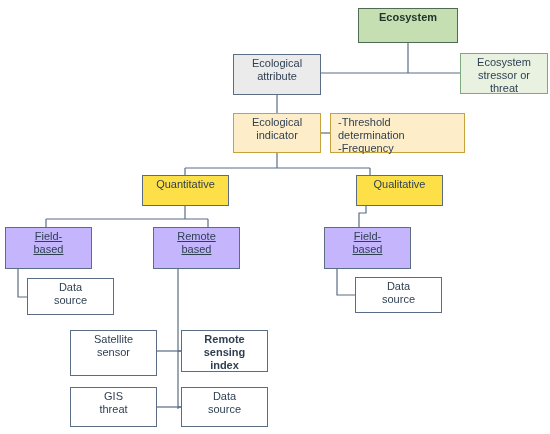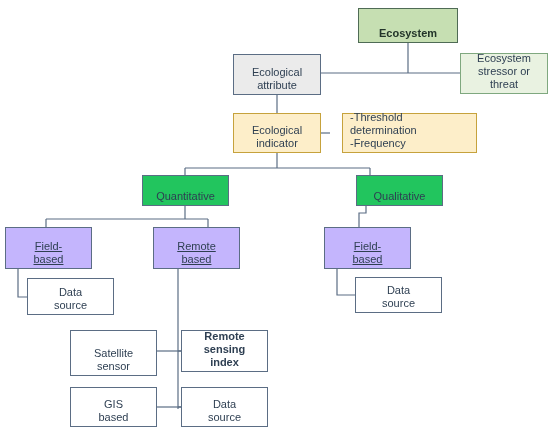--- a/index.html
+++ b/index.html
@@ -12,21 +12,21 @@
     width: 550px;
     height: 434px;
     background: #ffffff;
     font-family: "Liberation Sans", sans-serif;
     overflow: hidden;
   }
   .node {
     position: absolute;
     box-sizing: border-box;
     display: flex;
-    align-items: flex-end;
+    align-items: flex-start;
     justify-content: center;
     text-align: center;
     font-size: 11px;
     line-height: 13px;
     color: #2e3f52;
     border: 1.2px solid #5b6d84;
     padding: 2px 21px;
     white-space: pre-line;
   }
   .node.green-strong {
@@ -48,21 +48,21 @@
     background: #fdeec9;
     border-color: #c6a23c;
   }
   .node.cream-left {
     background: #fdeec9;
     border-color: #c6a23c;
     justify-content: flex-start;
     text-align: left;
   }
   .node.peach {
-    background: #22c55e;
+    background: #fde047;
     border-color: #5b6d84;
   }
   .node.blue {
     background: #c4b5fd;
     border-color: #5b6d84;
     text-decoration: underline;
   }
   .node.white {
     background: #ffffff;
     border-color: #5b6d84;
@@ -134,21 +134,21 @@
   <div class="node grey" style="left:233px; top:54px; width:88px; height:41px;">
     <span>Ecological
 attribute</span>
   </div>
 
   <div class="node cream" style="left:233px; top:113px; width:88px; height:40px;">
     <span>Ecological
 indicator</span>
   </div>
 
-  <div class="node cream-left" style="left:330px; top:113px; width:135px; height:40px; padding-left:7px;margin-left:12px;">
+  <div class="node cream-left" style="left:330px; top:113px; width:135px; height:40px; padding-left:7px;">
     <span>-Threshold determination
 -Frequency</span>
   </div>
 
   <div class="node peach" style="left:142px; top:175px; width:87px; height:31px;">
     <span>Quantitative</span>
   </div>
 
   <div class="node peach" style="left:323px; top:175px; width:87px; height:31px;margin-left:33px;">
     <span>Qualitative</span>
@@ -177,20 +177,20 @@
   <div class="node white" style="left:70px; top:330px; width:87px; height:46px;">
     <span>Satellite sensor</span>
   </div>
 
   <div class="node white" style="left:181px; top:330px; width:87px; height:42px;font-weight:bold;">
     <span>Remote sensing
 index</span>
   </div>
 
   <div class="node white" style="left:70px; top:387px; width:87px; height:40px;">
-    <span>GIS based</span>
+    <span>GIS threat</span>
   </div>
 
   <div class="node white" style="left:181px; top:387px; width:87px; height:40px;">
     <span>Data source</span>
   </div>
 
 </div>
 
 </body></html>

